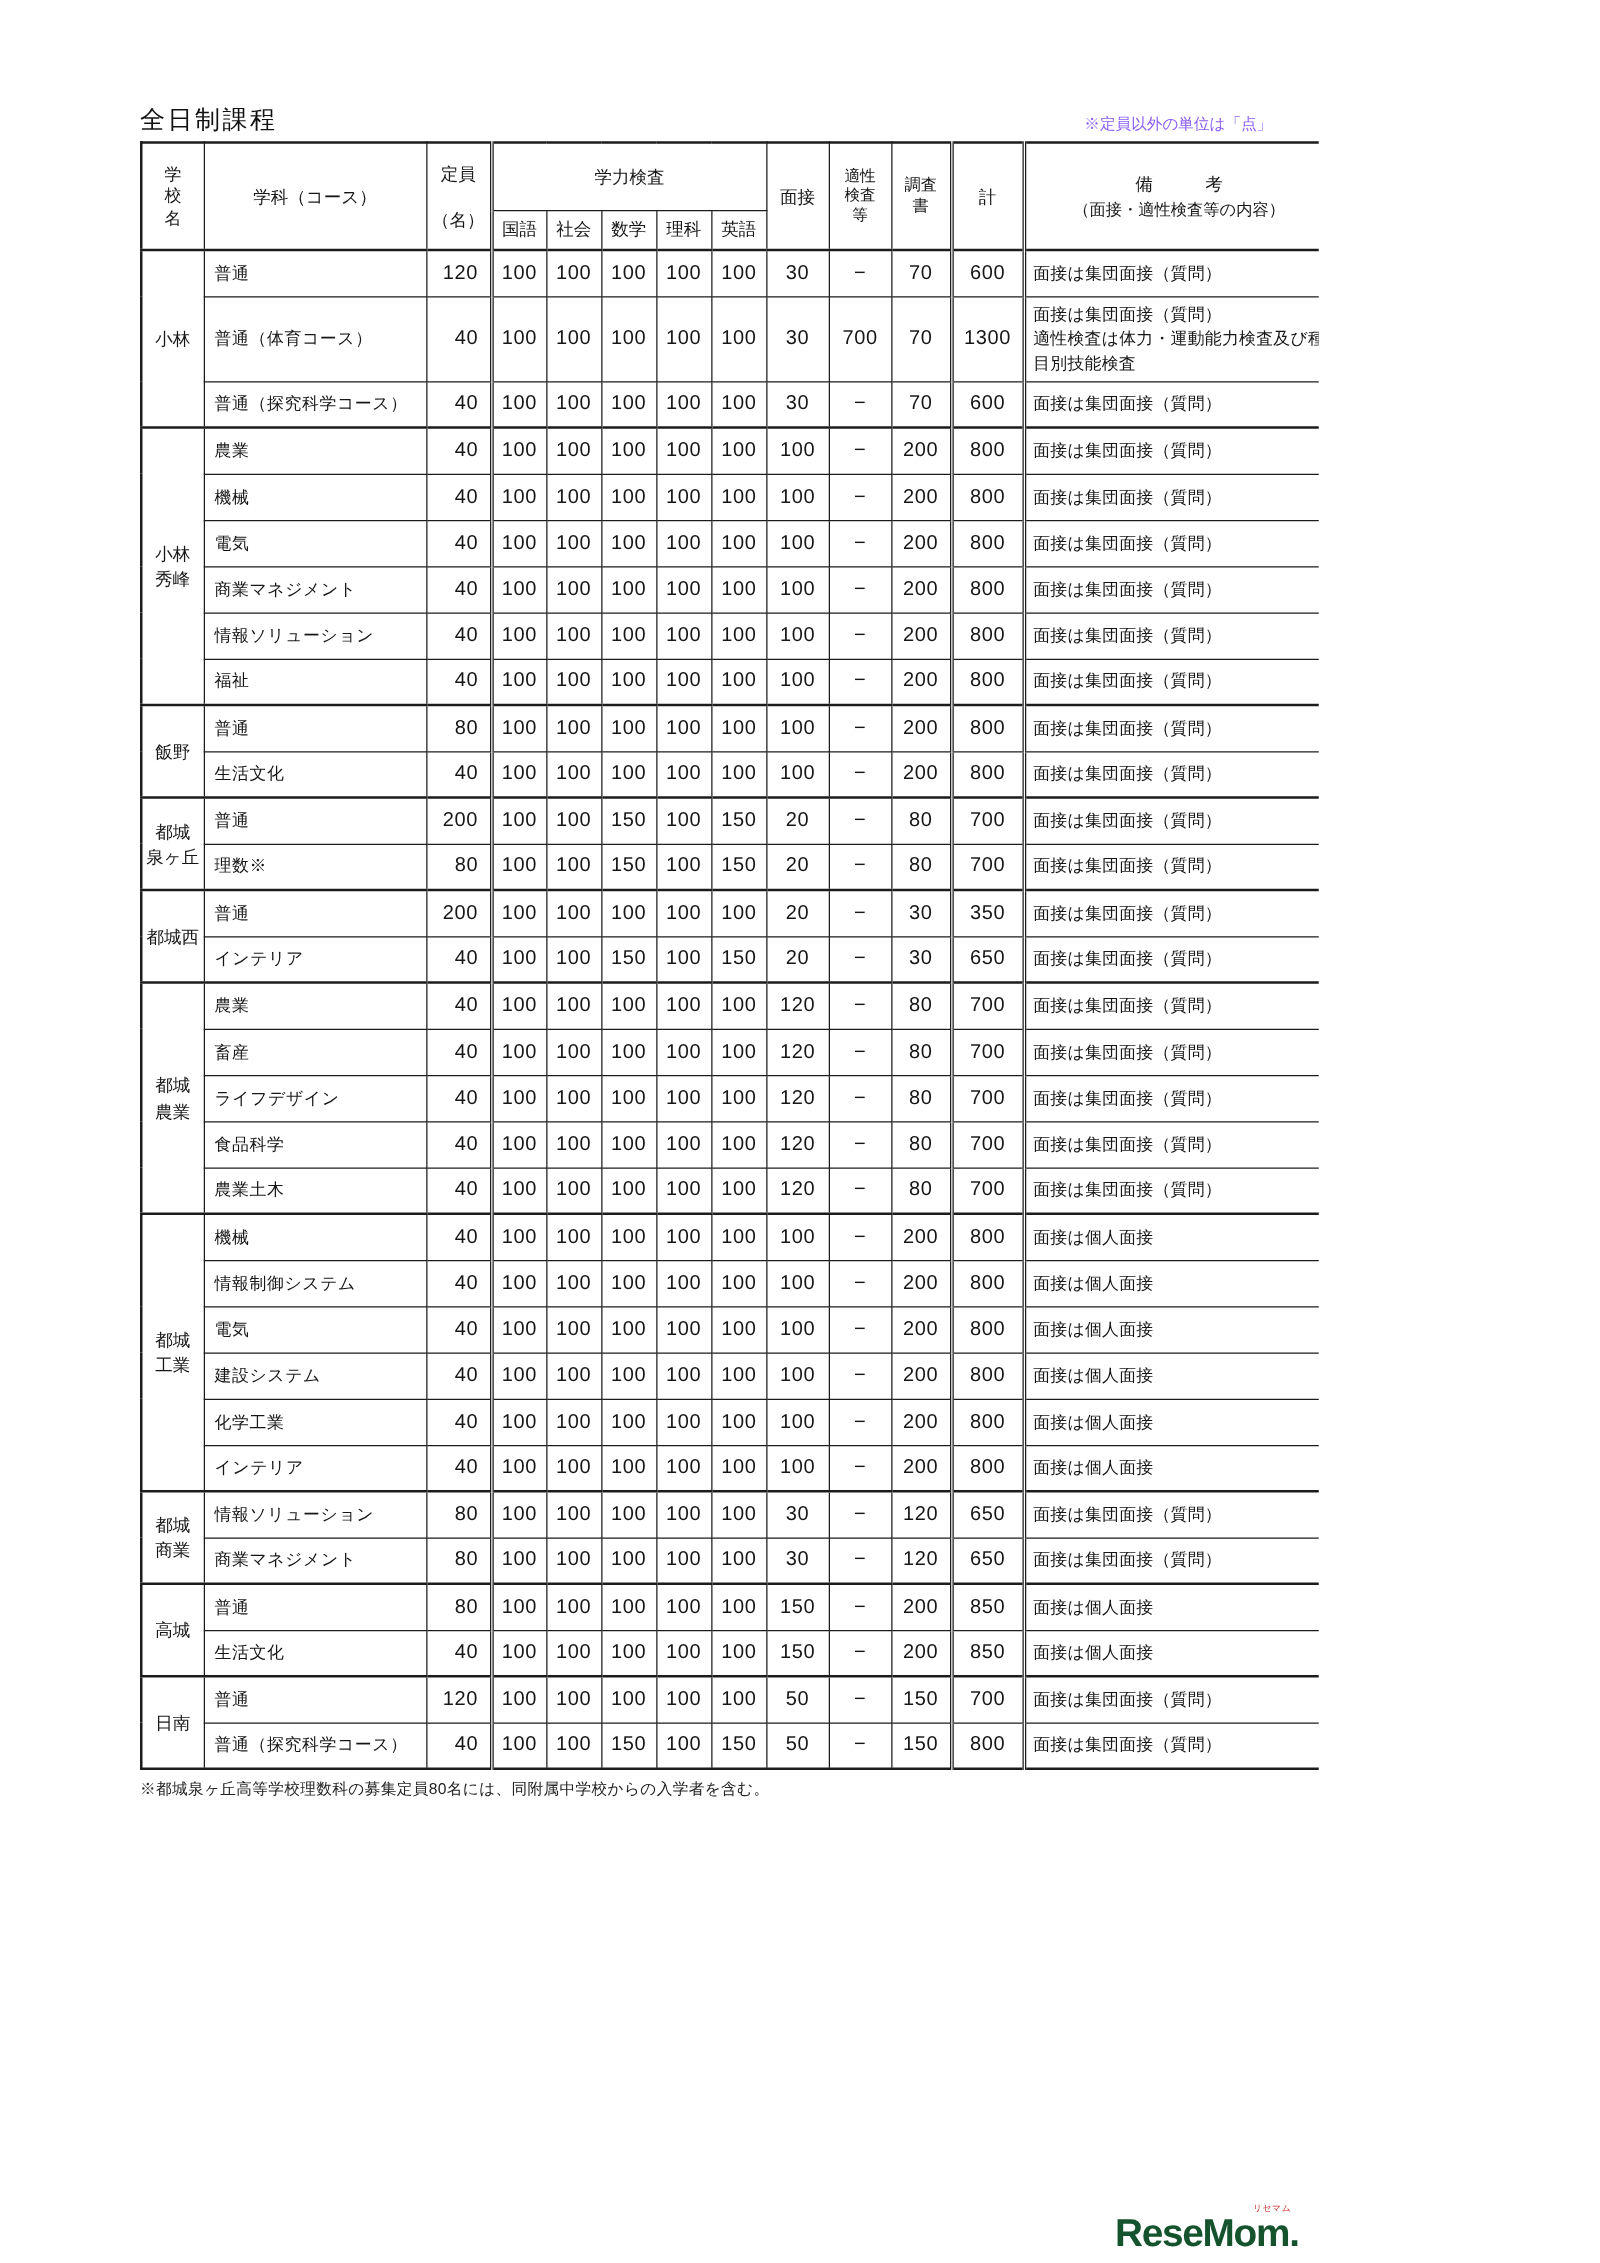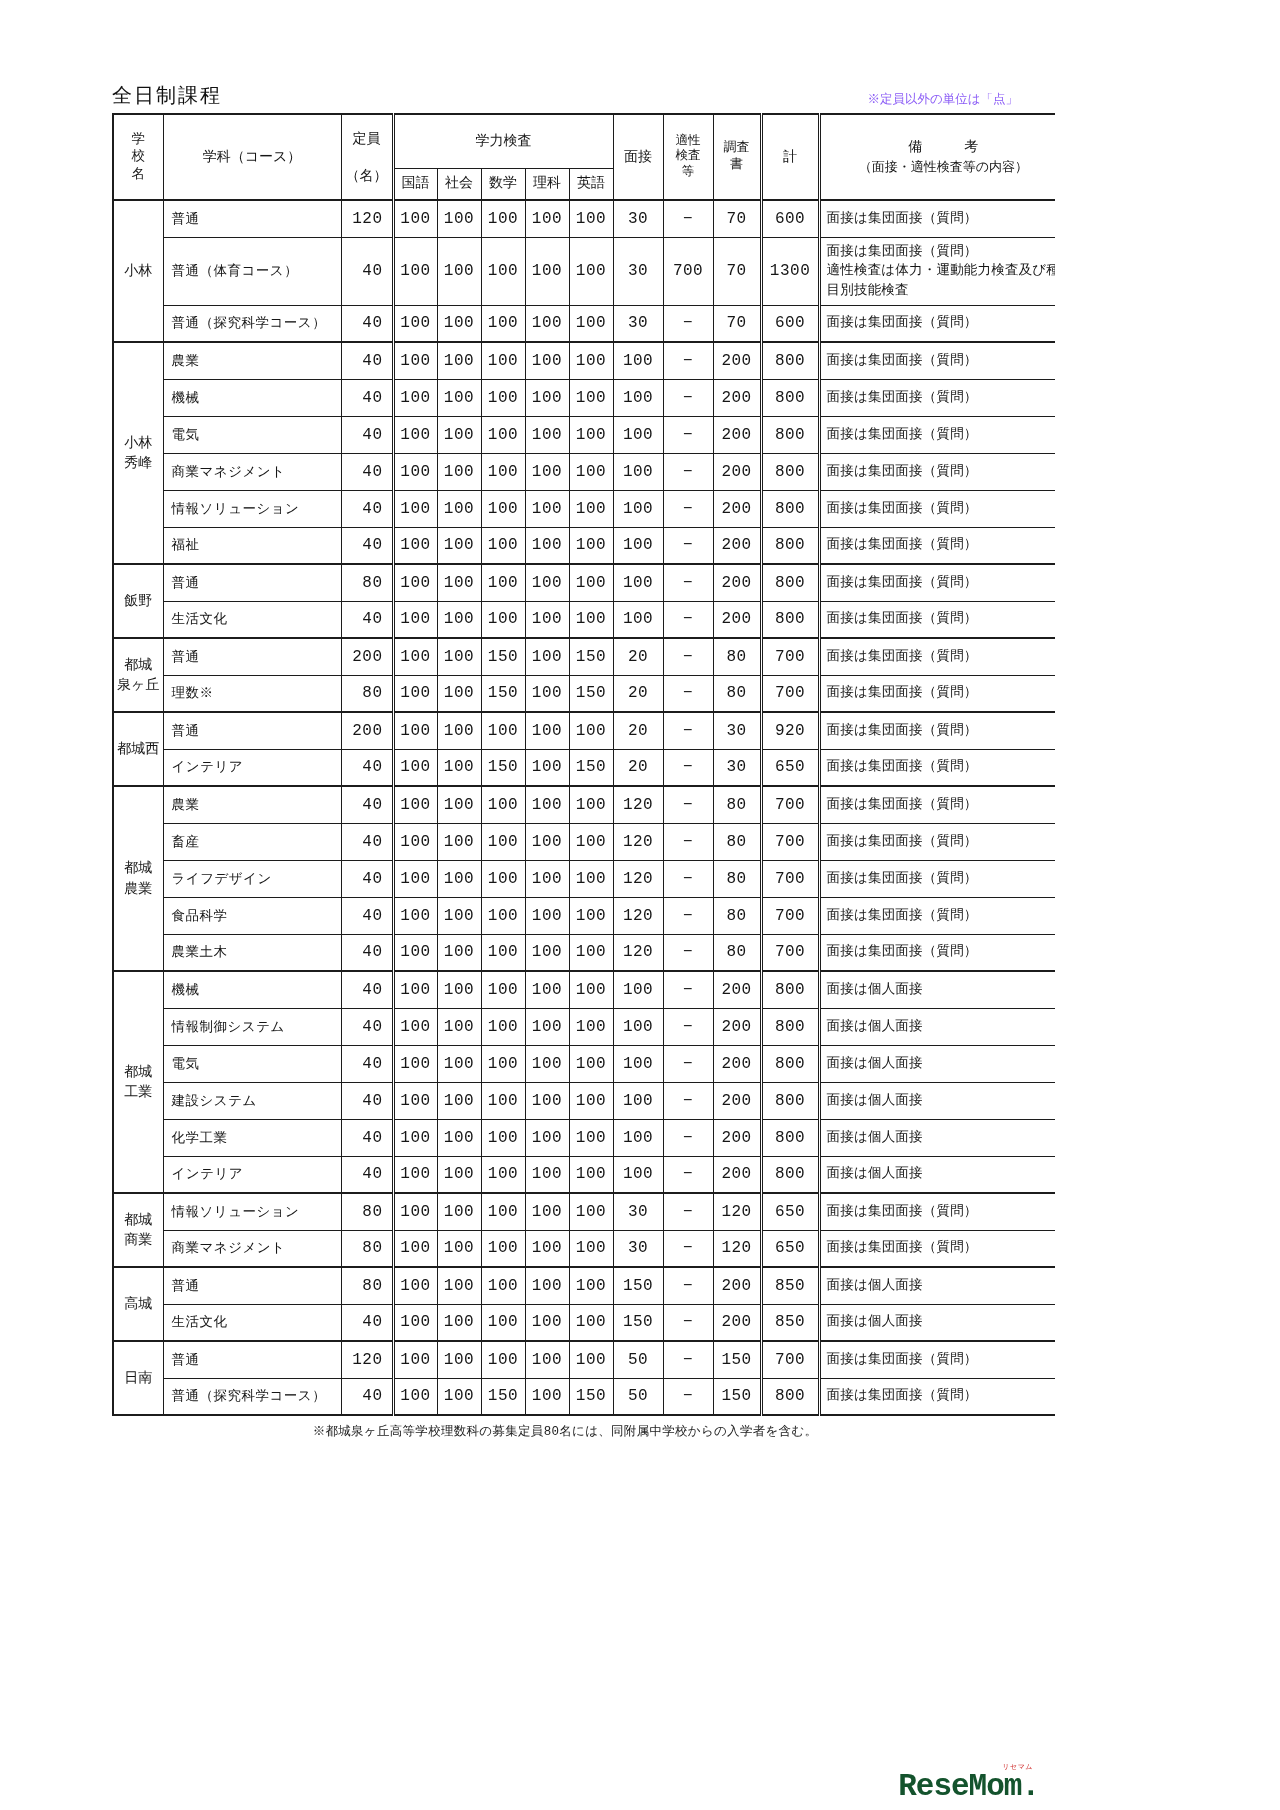--- a/index.html
+++ b/index.html
@@ -2,21 +2,21 @@
 <html><head>
 <meta charset="utf-8">
 <style>
   * { margin: 0; padding: 0; box-sizing: border-box; }
   html, body { background: #ffffff; }
   .page {
     position: relative;
     width: 1055px;
     height: 1810px;
     background: #fff;
-    font-family: Liberation Mono, monospace;
+    font-family: Liberation Sans, sans-serif;
     color: #1a1a1a;
     overflow: hidden;
   }
   .content {
     position: absolute;
     left: 112px;
     top: 82px;
     width: 906px;
   }
   .topbar {
@@ -90,21 +90,20 @@
     padding: 3px 4px 3px 6px;
     white-space: pre-line;
     line-height: 1.45;
     letter-spacing: 0.2px;
   }
   .footnote {
     margin-top: 7px;
     font-size: 12.5px;
     color: #222;
     letter-spacing: 0.3px;
-    text-align: center;
   }
   
   .logo {
     position: absolute;
     right: 16px;
     bottom: 8px;
     line-height: 1;
   }
   .logo .logo-text {
     font-size: 31px;
@@ -373,21 +372,21 @@
             <td class="course-cell">普通</td>
             <td class="num capacity-cell">200</td>
             <td class="num dleft">100</td>
             <td class="num">100</td>
             <td class="num">100</td>
             <td class="num">100</td>
             <td class="num">100</td>
             <td class="num">20</td>
             <td class="num">−</td>
             <td class="num">30</td>
-            <td class="num dleft">920</td>
+            <td class="num dleft">350</td>
             <td class="remarks-cell dleft">面接は集団面接（質問）</td>
           </tr>
           <tr class="row">
             <td class="course-cell">インテリア</td>
             <td class="num capacity-cell">40</td>
             <td class="num dleft">100</td>
             <td class="num">100</td>
             <td class="num">150</td>
             <td class="num">100</td>
             <td class="num">150</td>

